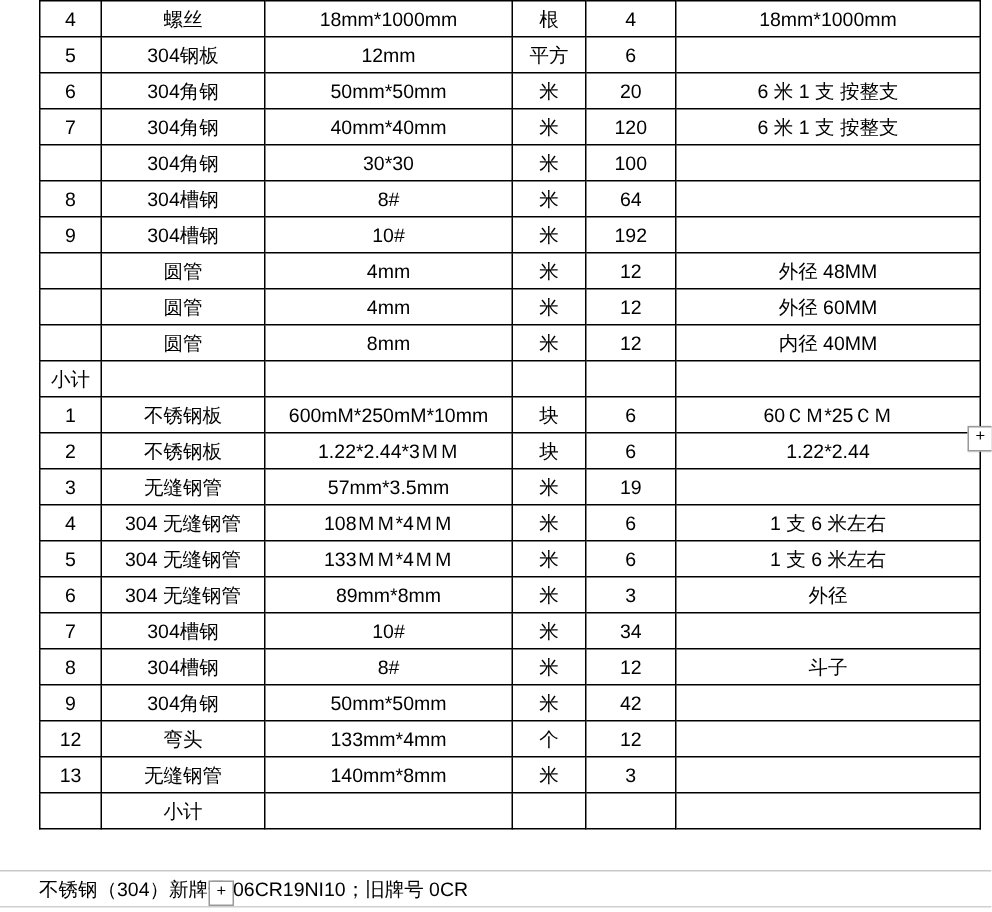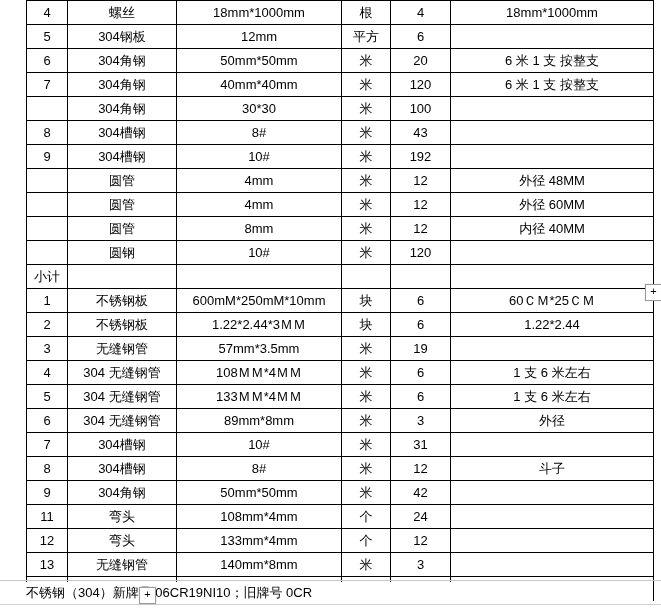--- a/index.html
+++ b/index.html
@@ -172,21 +172,21 @@
         <td>30*30</td>
         <td>米</td>
         <td>100</td>
         <td></td>
       </tr>
       <tr>
         <td>8</td>
         <td>304槽钢</td>
         <td>8#</td>
         <td>米</td>
-        <td>43</td>
+        <td>64</td>
         <td></td>
       </tr>
       <tr>
         <td>9</td>
         <td>304槽钢</td>
         <td>10#</td>
         <td>米</td>
         <td>192</td>
         <td></td>
       </tr>
@@ -206,28 +206,20 @@
         <td>12</td>
         <td class="bold">外径 60MM</td>
       </tr>
       <tr>
         <td></td>
         <td>圆管</td>
         <td>8mm</td>
         <td>米</td>
         <td>12</td>
         <td class="bold">内径 40MM</td>
-      </tr>
-      <tr>
-        <td></td>
-        <td>圆钢</td>
-        <td>10#</td>
-        <td>米</td>
-        <td>120</td>
-        <td></td>
       </tr>
       <tr>
         <td class="bold">小计</td>
         <td></td>
         <td></td>
         <td></td>
         <td></td>
         <td></td>
       </tr>
       <tr>
@@ -276,48 +268,40 @@
         <td>89mm*8mm</td>
         <td>米</td>
         <td>3</td>
         <td>外径</td>
       </tr>
       <tr>
         <td>7</td>
         <td>304槽钢</td>
         <td>10#</td>
         <td>米</td>
-        <td>31</td>
+        <td>34</td>
         <td></td>
       </tr>
       <tr>
         <td>8</td>
         <td>304槽钢</td>
         <td>8#</td>
         <td>米</td>
         <td>12</td>
         <td>斗子</td>
       </tr>
       <tr>
         <td>9</td>
         <td>304角钢</td>
         <td>50mm*50mm</td>
         <td>米</td>
         <td>42</td>
         <td></td>
       </tr>
       <tr>
-        <td>11</td>
-        <td>弯头</td>
-        <td>108mm*4mm</td>
-        <td>个</td>
-        <td>24</td>
-        <td></td>
-      </tr>
-      <tr>
         <td>12</td>
         <td>弯头</td>
         <td>133mm*4mm</td>
         <td>个</td>
         <td>12</td>
         <td></td>
       </tr>
       <tr>
         <td>13</td>
         <td>无缝钢管</td>

